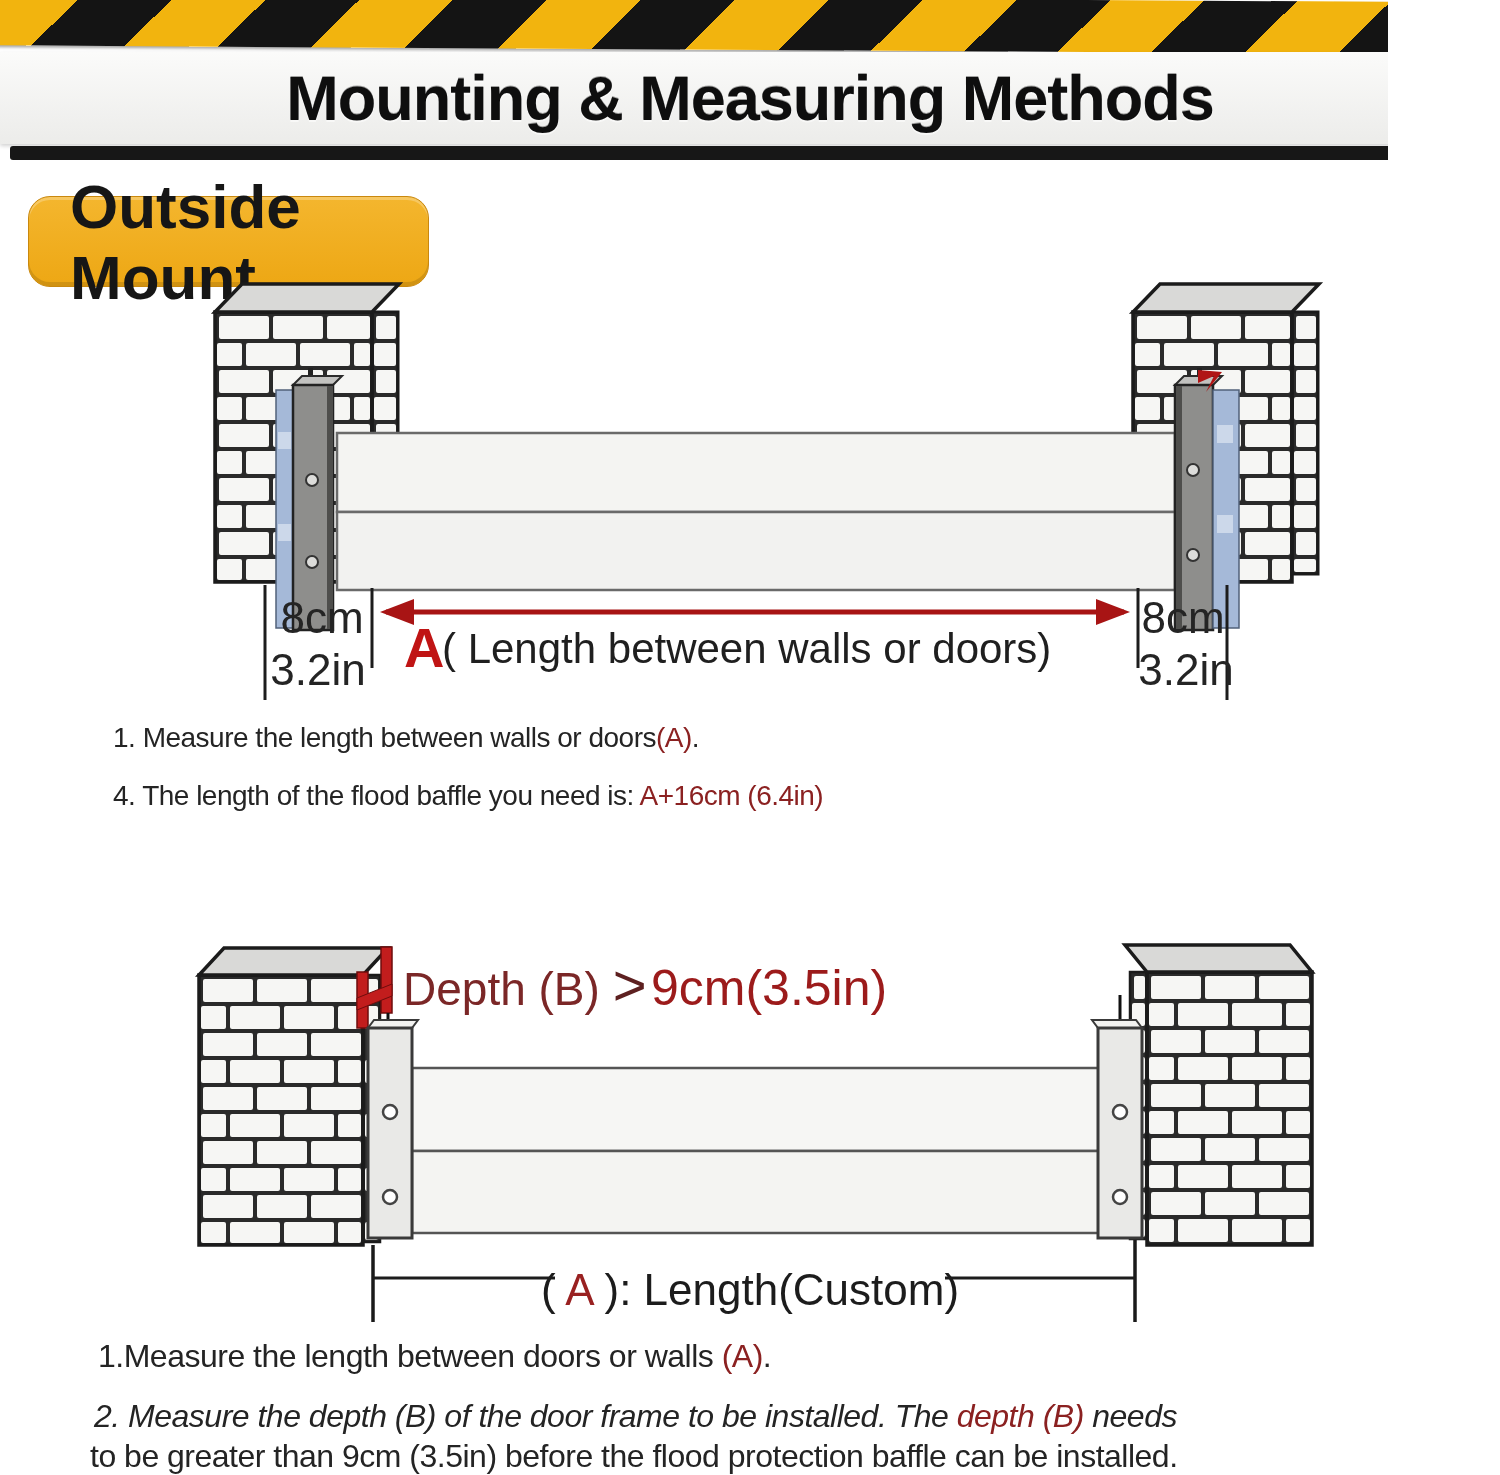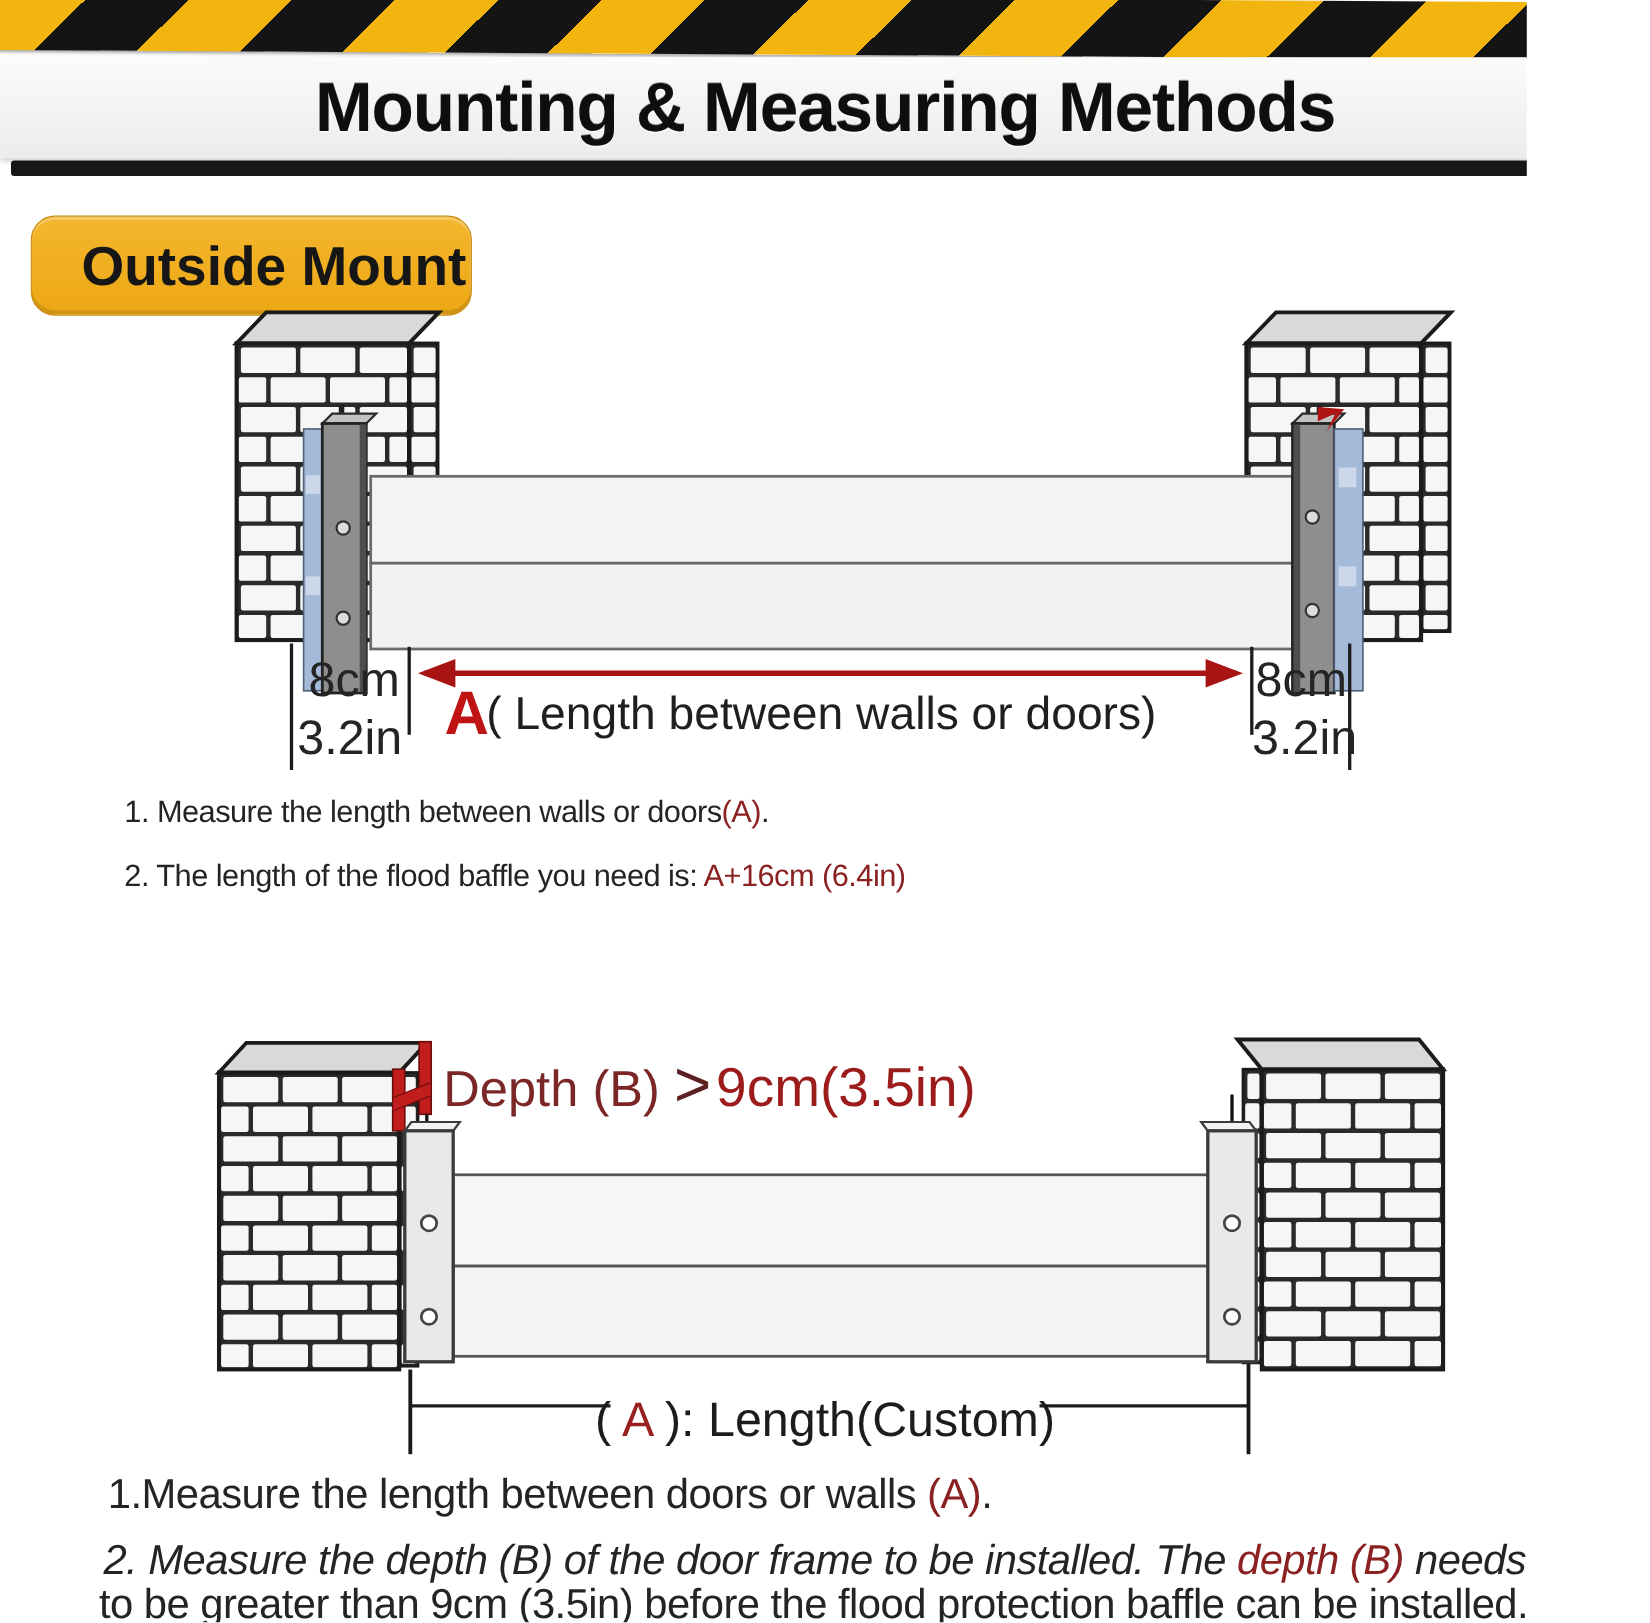--- a/index.html
+++ b/index.html
@@ -27,40 +27,40 @@
   }
   .black-bar{position:absolute;top:146px;left:10px;width:1480px;height:14px;background:#171717;border-radius:3px;}
   
   .pill{
     position:absolute;left:28px;width:399px;height:89px;border-radius:22px;
     background:linear-gradient(#f4b62e,#eda714);
     border:1px solid #c9880e;
     box-shadow:inset 0 3px 0 rgba(255,255,255,.25), inset 0 -4px 0 rgba(0,0,0,.12);
     display:flex;align-items:center;justify-content:center;
   }
-  .pill span{font-size:50px;font-weight:600;color:#161616;letter-spacing:0px;margin-left:41px;}
+  .pill span{font-size:62px;font-weight:600;color:#161616;letter-spacing:0px;margin-left:41px;}
   .pill-outside{top:196px;}
   .pill-inside{top:840px;}
   
   svg{position:absolute;left:0;display:block;}
   svg text{font-family:"Liberation Sans", sans-serif;}
   .svg-outside{top:280px;}
   .svg-inside{top:940px;}
   .measure-num{font-size:44px;fill:#242424;}
   .measure-label{font-size:42px;fill:#1f1f1f;}
   .red-a{font-size:56px;font-weight:bold;fill:#c01414;}
   .len-red{fill:#992121;}
   .depth-maroon{font-size:46px;fill:#7b2727;}
   .depth-gt{font-size:58px;fill:#5d2020;}
   .depth-red{font-size:50px;fill:#9c1b1b;}
   .len-label{font-size:44px;fill:#1c1c1c;}
   
   .step{position:absolute;font-size:28px;color:#242424;letter-spacing:-0.5px;white-space:nowrap;}
   .step .hl{color:#8b2121;}
-  .step-sm{font-size:38px;}
+  .step-sm{font-size:32px;}
   .s-out-1{left:113px;top:722px;}
   .s-out-2{left:113px;top:780px;}
   .s-in-1{left:98px;top:1338px;}
   .s-in-2{left:94px;top:1398px;font-style:italic;}
   .s-in-3{left:90px;top:1438px;}
 </style>
 </head>
 <body>
 
 <div class="canvas">
@@ -236,21 +236,21 @@
       <text class="measure-num" x="322" y="633" text-anchor="middle">8cm</text>
       <text class="measure-num" x="318" y="685" text-anchor="middle">3.2in</text>
       <text class="measure-num" x="1183" y="633" text-anchor="middle">8cm</text>
       <text class="measure-num" x="1186" y="685" text-anchor="middle">3.2in</text>
       <text class="red-a" x="404" y="667">A</text>
       <text class="measure-label" x="442" y="663">( Length between walls or doors)</text>
     </g>
   </svg>
 
   <div class="step s-out-1"><span>1. Measure the length between walls or doors</span><span class="hl">(A)</span><span>.</span></div>
-  <div class="step s-out-2"><span>2. The length of the flood baffle you need is: </span><span class="hl">A+16cm (6.4in)</span></div>
+  <div class="step s-out-2"><span>4. The length of the flood baffle you need is: </span><span class="hl">A+16cm (6.4in)</span></div>
 
   <svg class="svg-inside" width="1500" height="390" viewBox="0 940 1500 390">
 
     <g>
       <g>
           <rect x="363" y="975" width="17" height="267" fill="#2a2a2a"></rect>
           <rect x="367" y="979" width="11" height="23" rx="2" fill="#f6f6f4"></rect>
           <rect x="365" y="1006" width="13" height="23" rx="2" fill="#f6f6f4"></rect>
           <rect x="367" y="1033" width="11" height="23" rx="2" fill="#f6f6f4"></rect>
           <rect x="365" y="1060" width="13" height="23" rx="2" fill="#f6f6f4"></rect>

